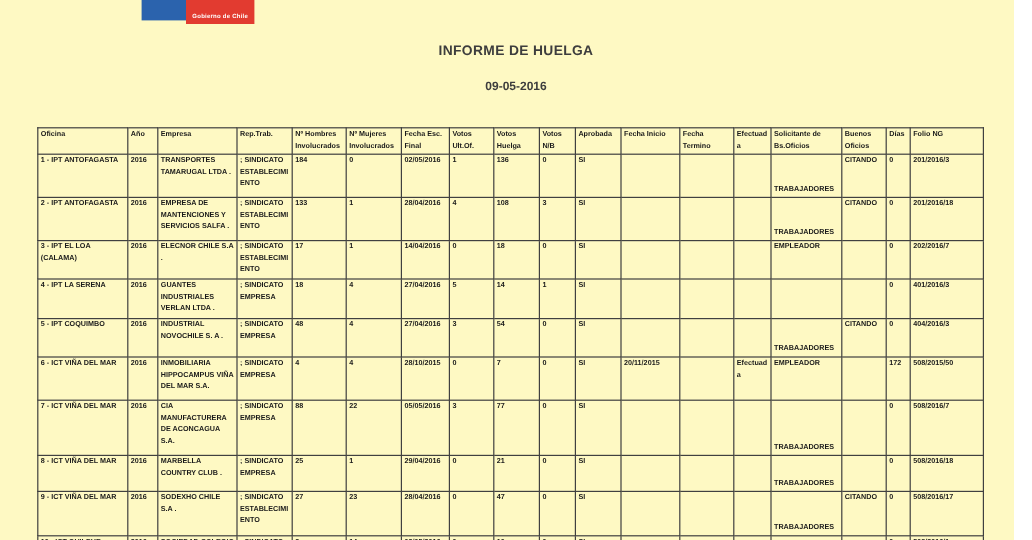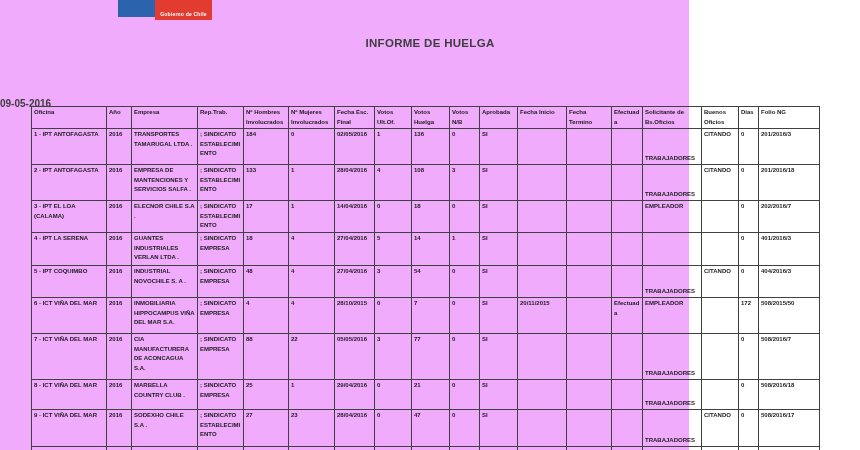--- a/index.html
+++ b/index.html
@@ -1,29 +1,29 @@
 <!DOCTYPE html>
 <html><head>
 <meta charset="utf-8">
 <style>
   html,body{margin:0;padding:0;}
   body{
     width:860px;height:450px;overflow:hidden;background:#ffffff;
     font-family:"Liberation Sans",sans-serif;
   }
-  .page{position:relative;width:689px;height:450px;background:#f0abfc;}
+  .page{position:relative;width:816px;height:450px;background:#fef9c3;padding-left:29px;}
   .logo{position:absolute;left:118px;top:0;height:17px;display:flex;}
   .logo-blue{width:37px;height:17px;background:#2b63ad;}
   .logo-red{width:57px;height:17px;background:#e23b30;color:#fff;
     font-size:5px;font-weight:bold;display:flex;align-items:flex-end;
     justify-content:center;padding-bottom:3px;letter-spacing:0.2px;}
   .title{position:absolute;top:37px;left:0;width:860px;text-align:center;
     font-size:11.5px;font-weight:bold;color:#3d3d3d;letter-spacing:0.3px;}
-  .date{position:absolute;top:67px;left:0;width:860px;text-align:left;
-    font-size:10px;font-weight:bold;color:#3d3d3d;margin-top:31px;}
+  .date{position:absolute;top:67px;left:0;width:860px;text-align:center;
+    font-size:10px;font-weight:bold;color:#3d3d3d;}
   table.strike{
     position:absolute;left:31px;top:106px;width:788px;
     border-collapse:collapse;table-layout:fixed;
     font-size:6px;font-weight:bold;color:#1a1a1a;
   }
   table.strike th, table.strike td{
     border:1px solid #404040;padding:1px 2px;vertical-align:top;
     text-align:left;overflow:hidden;word-wrap:break-word;overflow-wrap:break-word;
     line-height:9.5px;font-weight:bold;
   }

